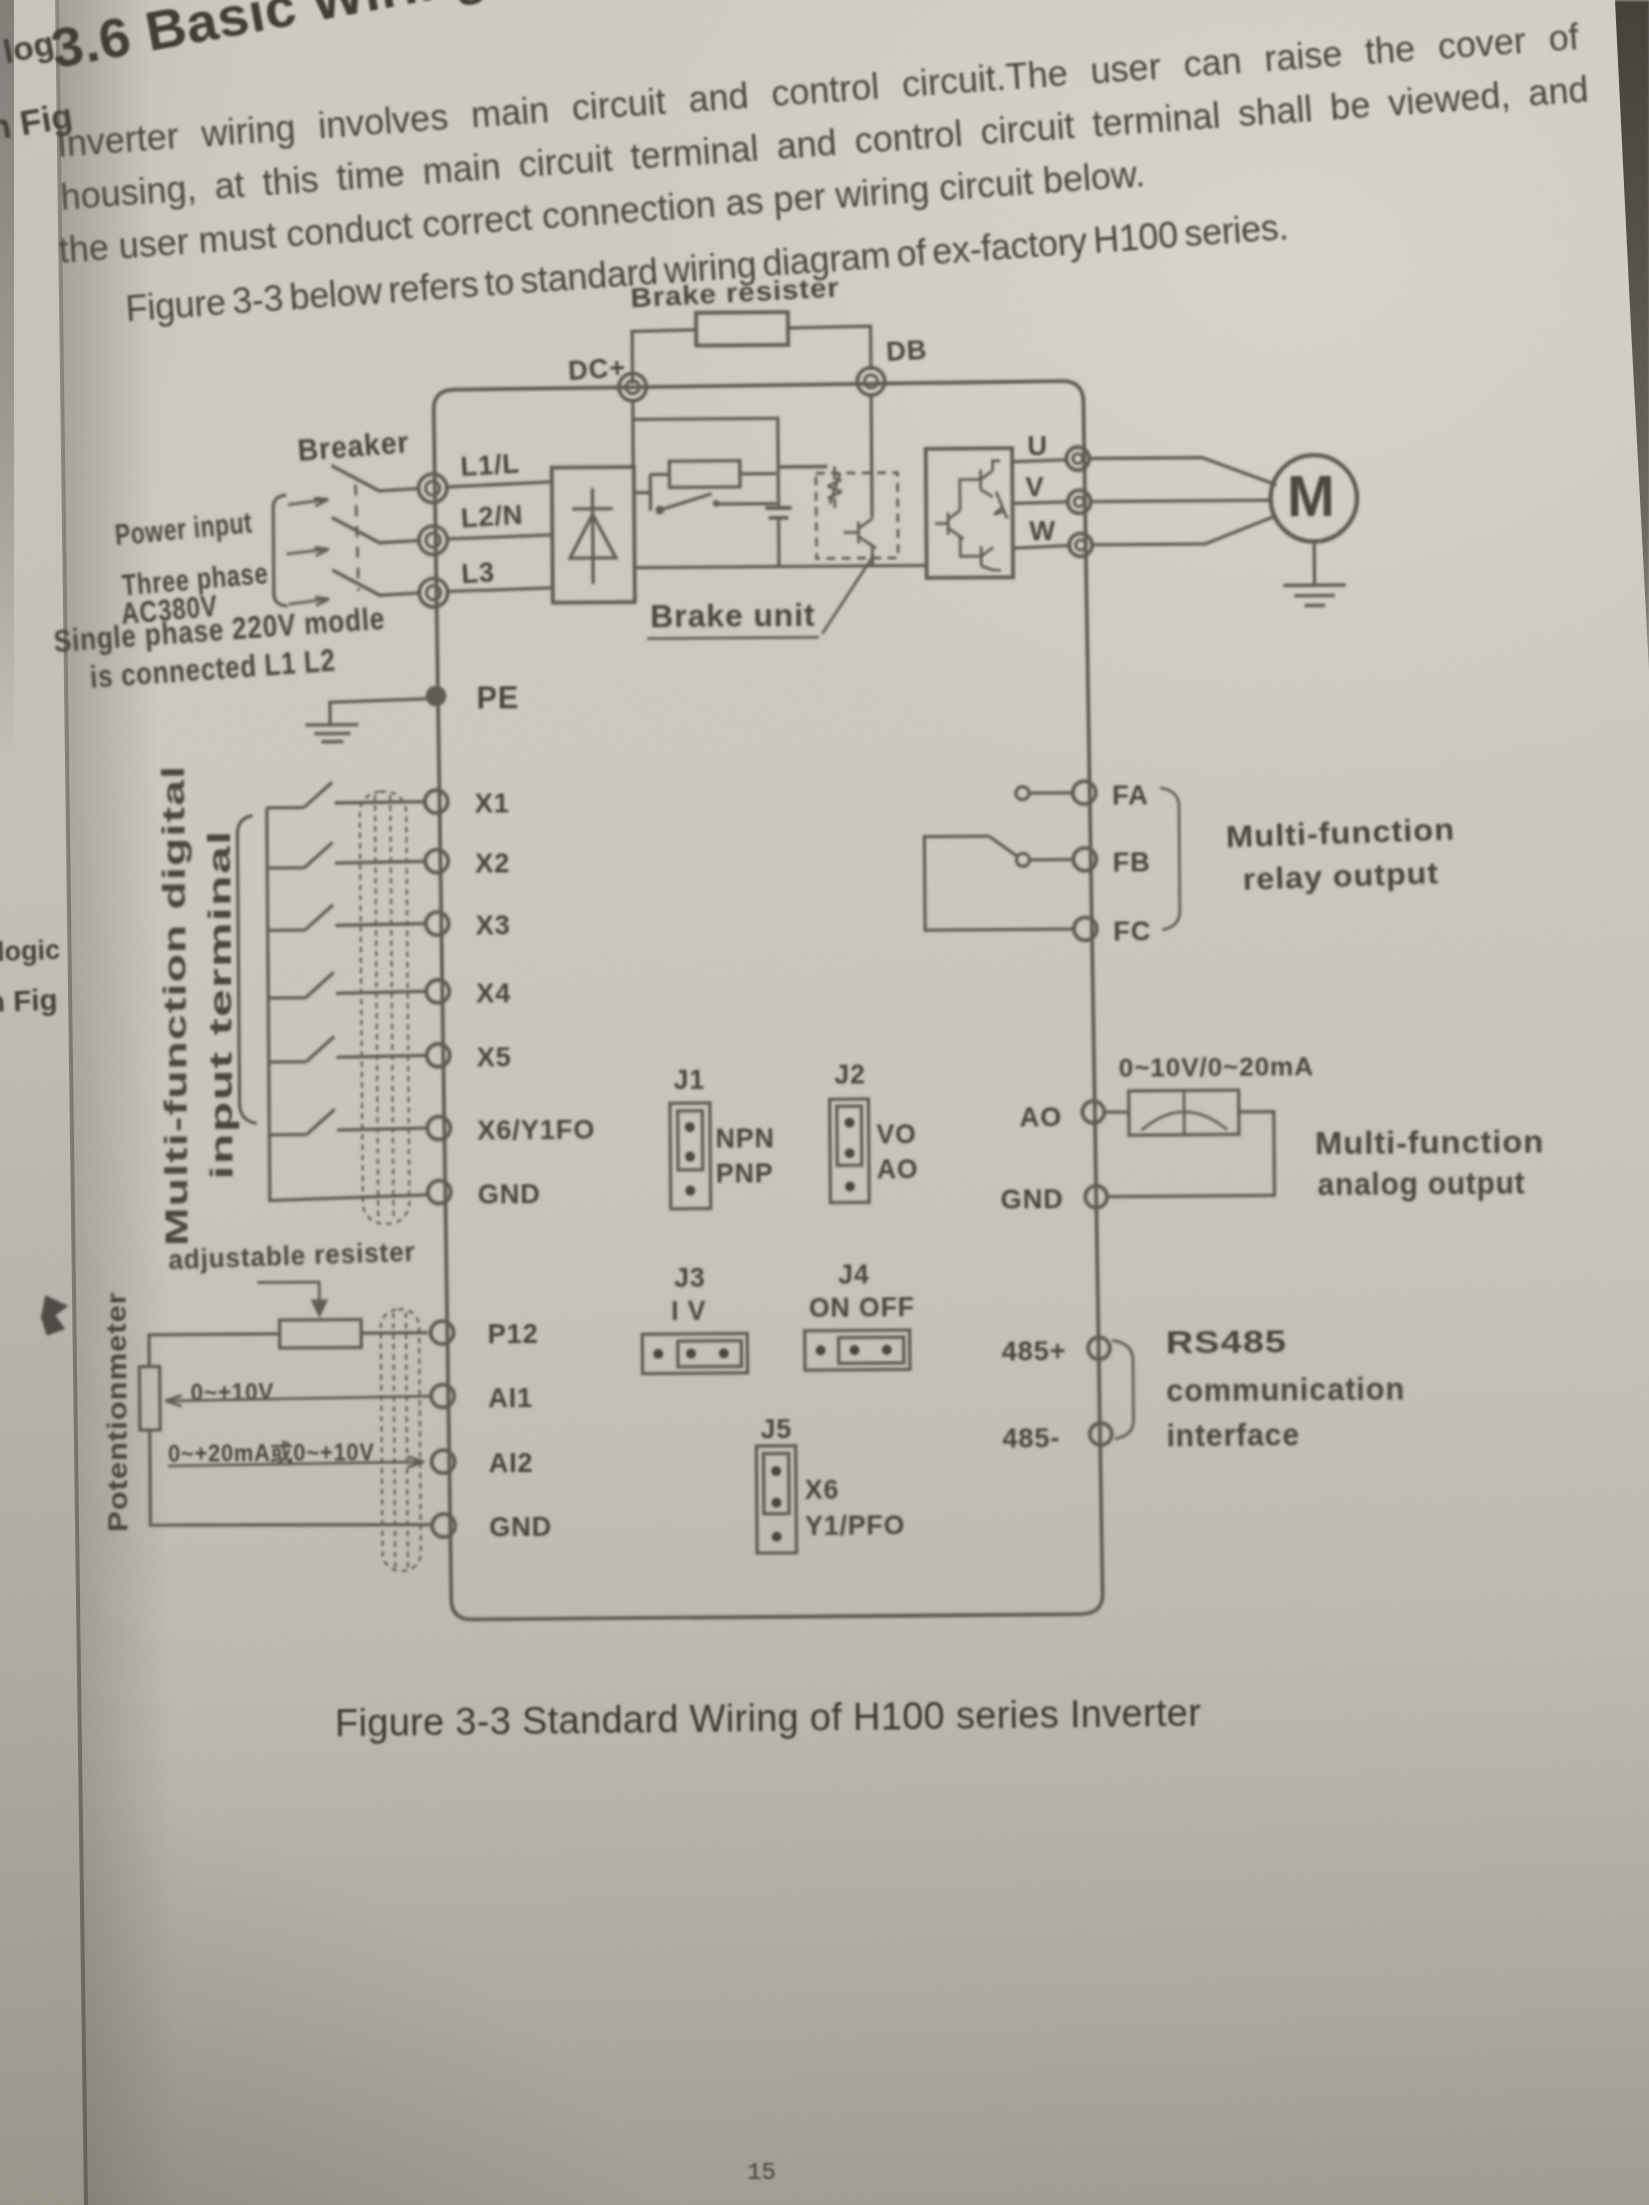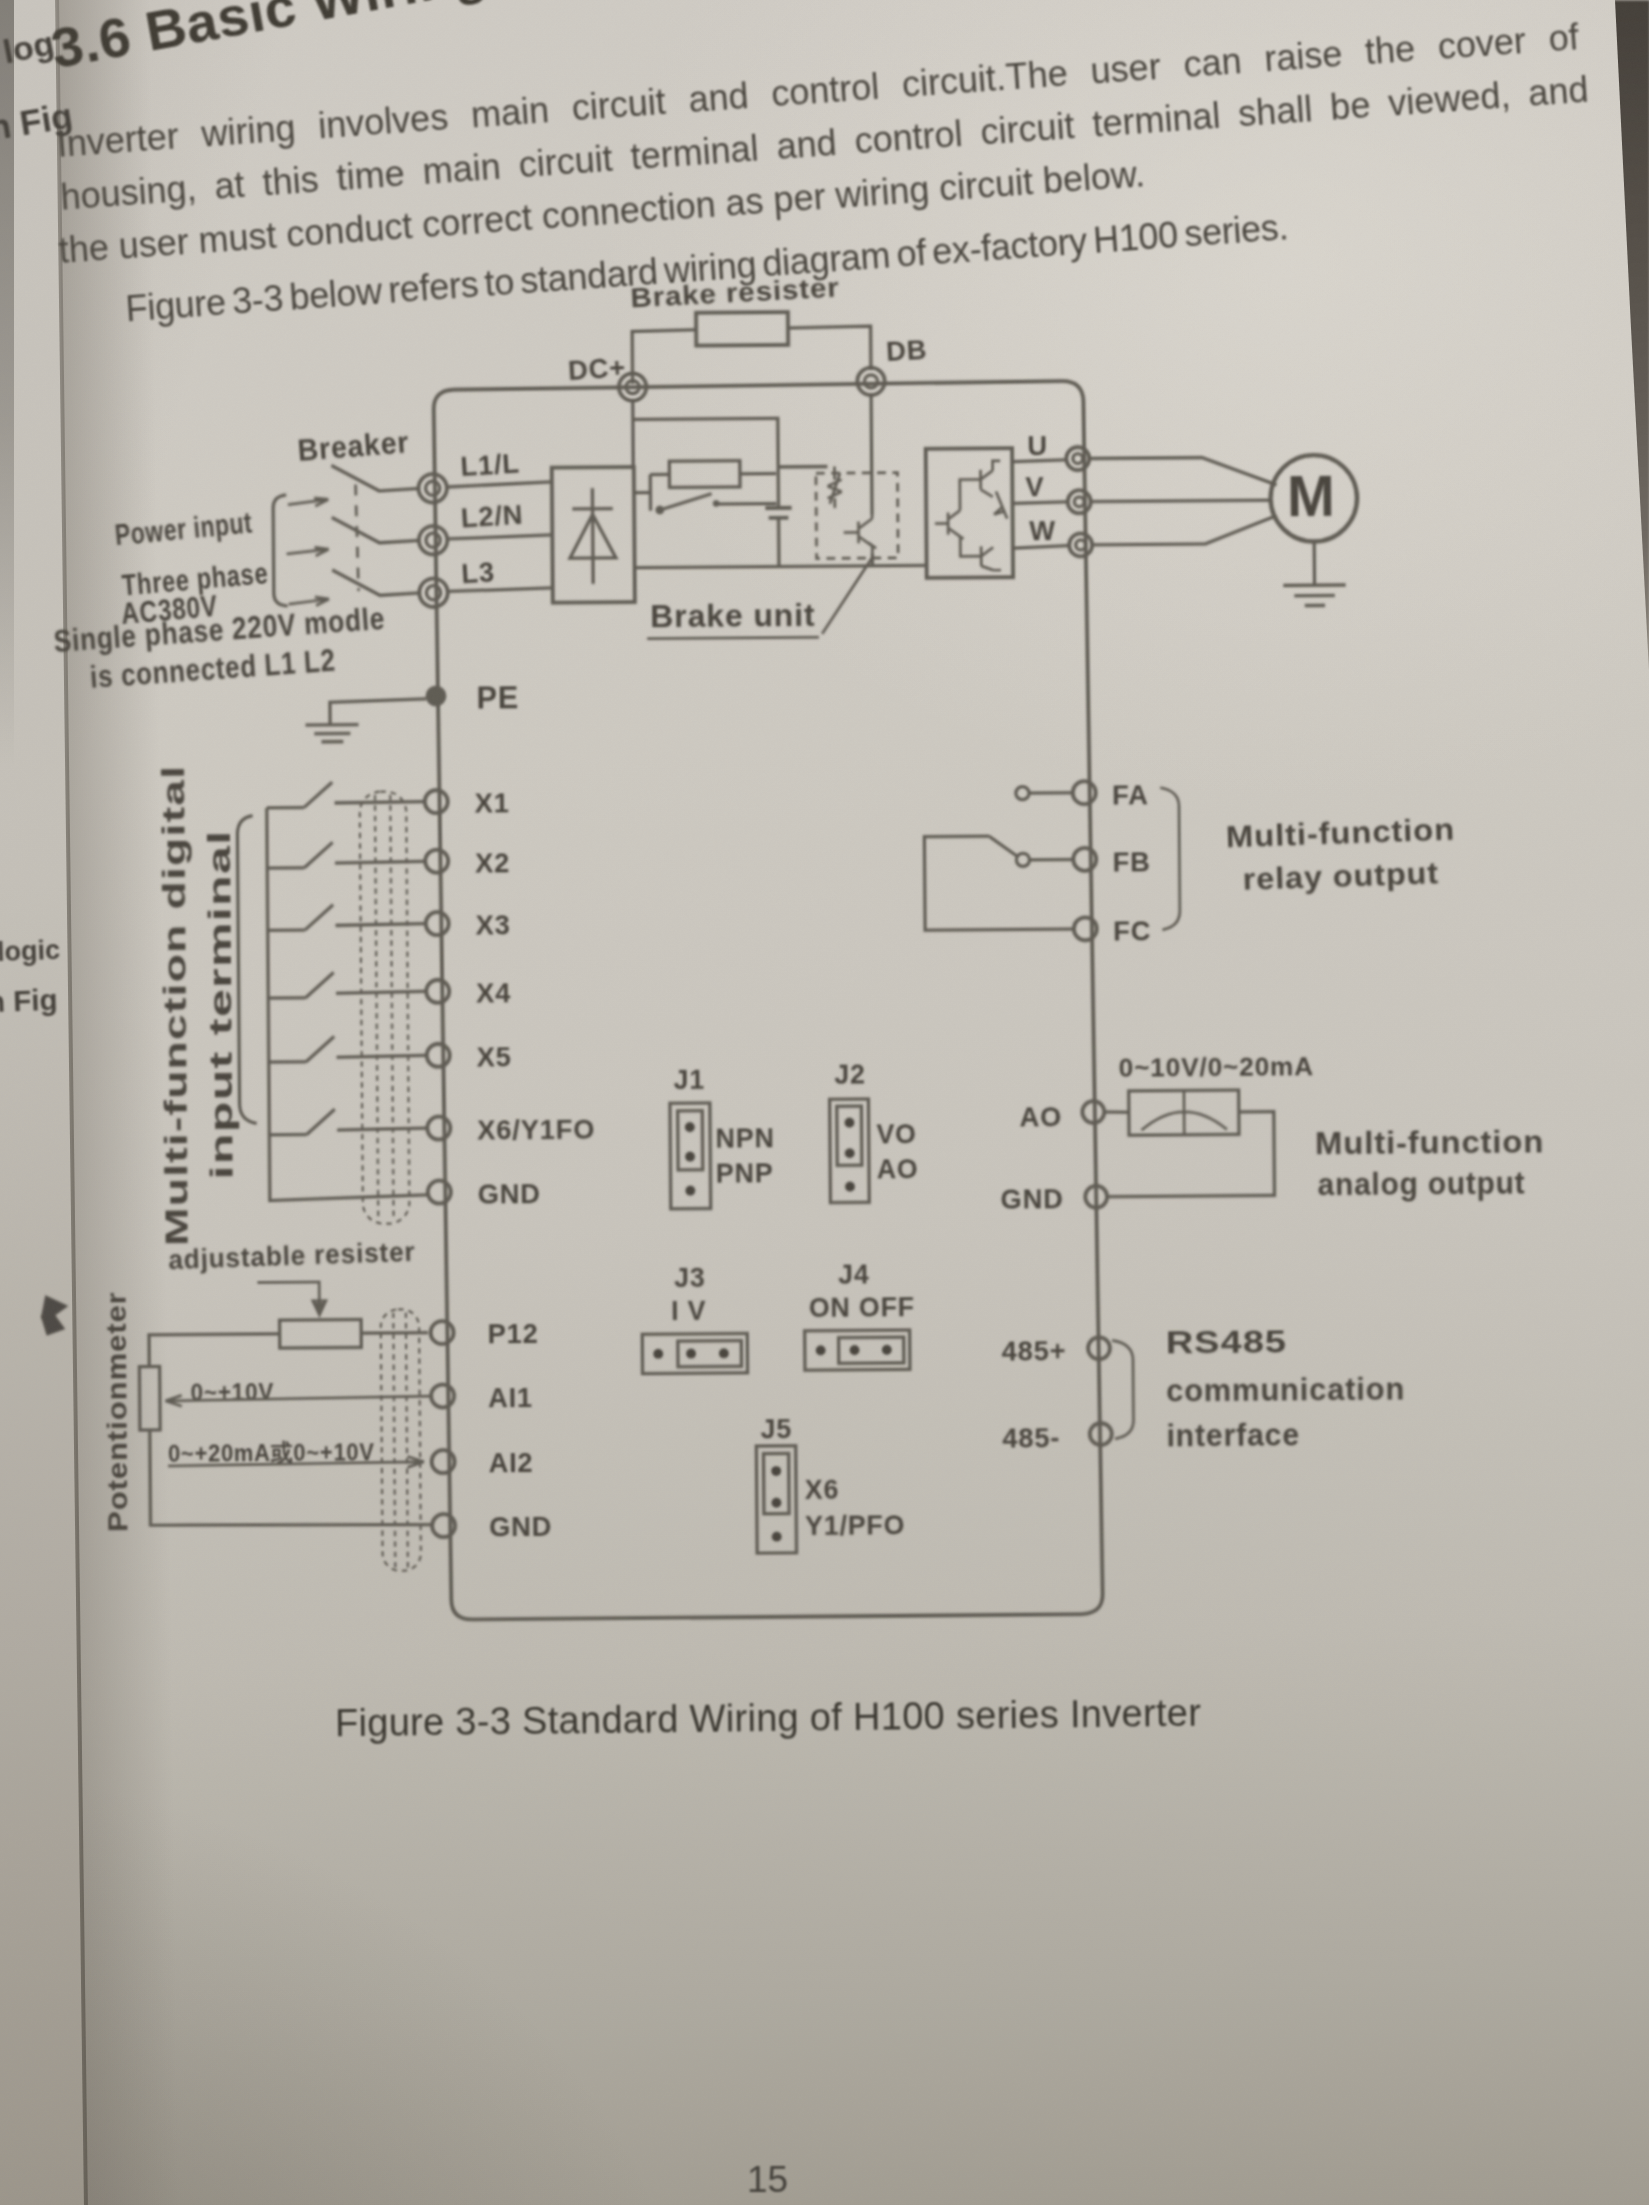--- a/index.html
+++ b/index.html
@@ -38,22 +38,22 @@
   #heading{position:absolute;left:46px;top:16.4px;transform:rotate(-10.3deg);transform-origin:0 0;
     font-size:56px;font-weight:bold;color:#403c34;letter-spacing:0.5px;white-space:nowrap;line-height:68px;}
   
   #para{position:absolute;left:55px;top:118px;transform:rotate(-4.05deg);transform-origin:0 0;
     font-size:36px;color:#49453e;white-space:nowrap;}
   #para .ln{height:53px;line-height:53px;}
   
   #caption{position:absolute;left:335px;top:1697px;font-size:38px;color:#3b3831;
     transform:rotate(-0.7deg);letter-spacing:0.3px;white-space:nowrap;}
   
-  #pageno{position:absolute;left:747px;top:2159px;font-family:Liberation Sans, sans-serif;
-    font-size:37px;color:#45423c;}
+  #pageno{position:absolute;left:747px;top:2159px;font-family:Liberation Mono, monospace;
+    font-size:24px;color:#45423c;}
   .frag{position:absolute;color:#44403a;font-weight:bold;}
 </style>
 </head>
 <body>
 
 <div id="paper"></div>
 
 <div id="corner"></div>
 
 <div id="underpage"></div>

